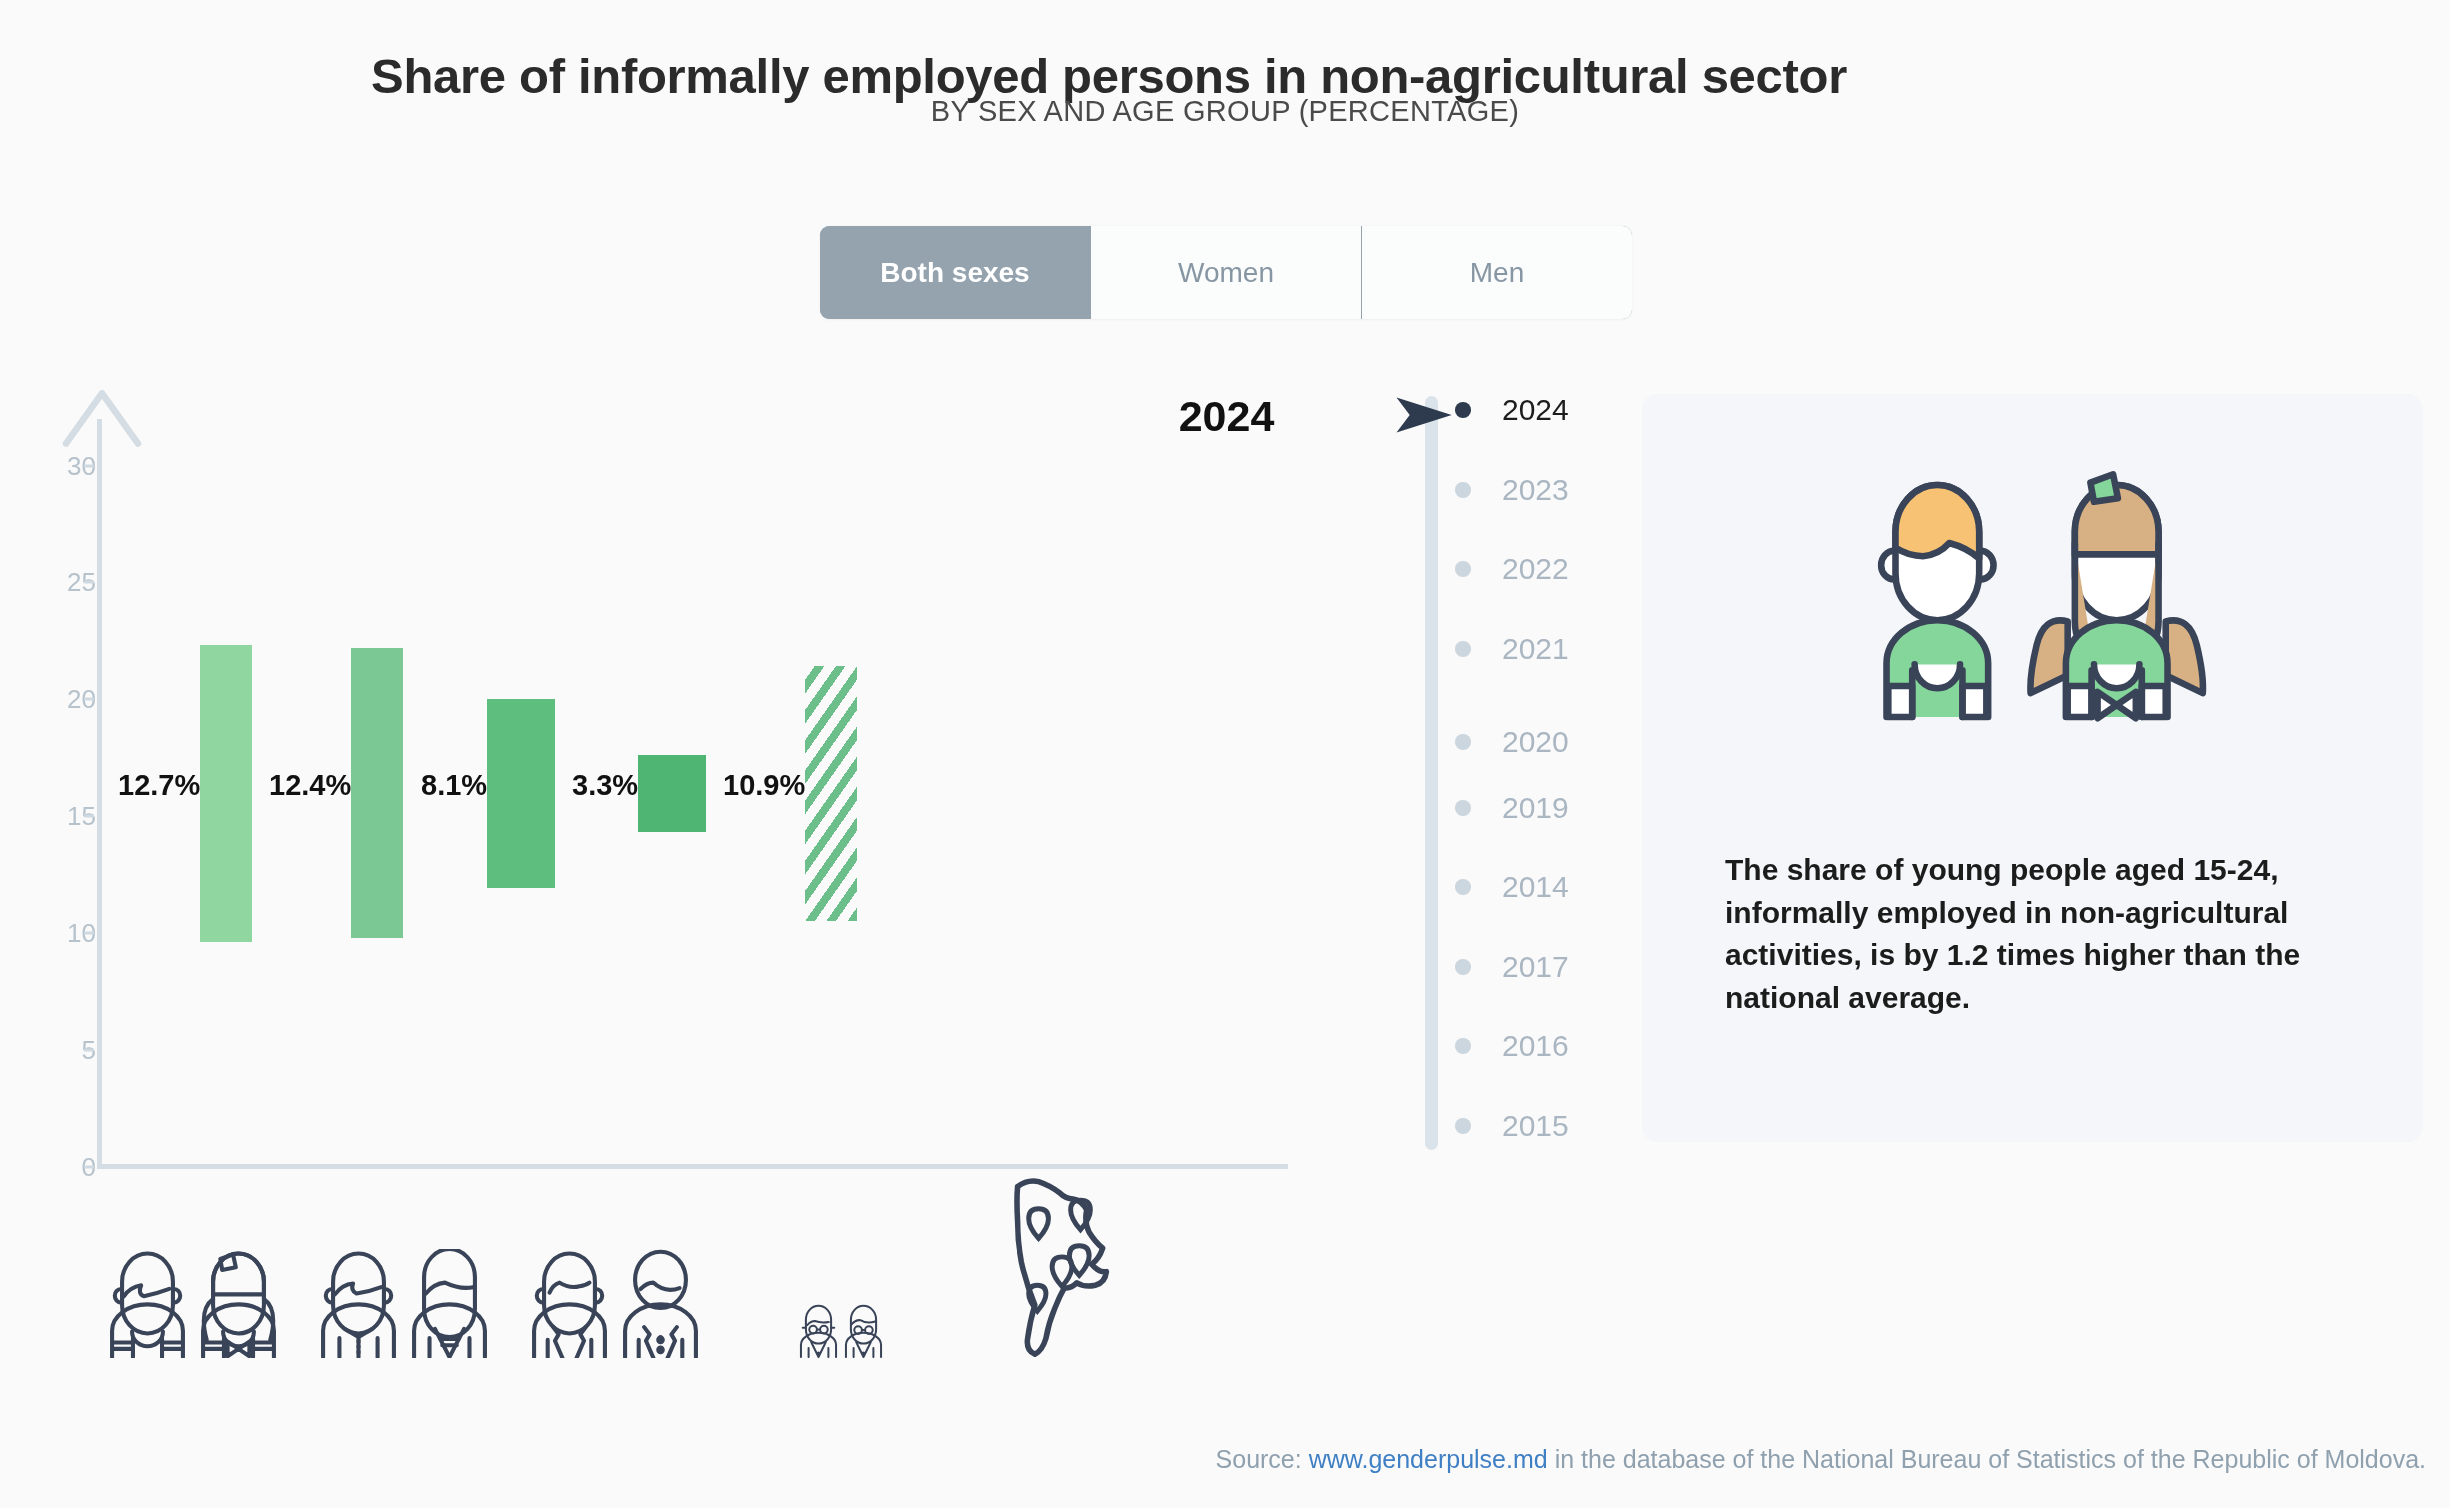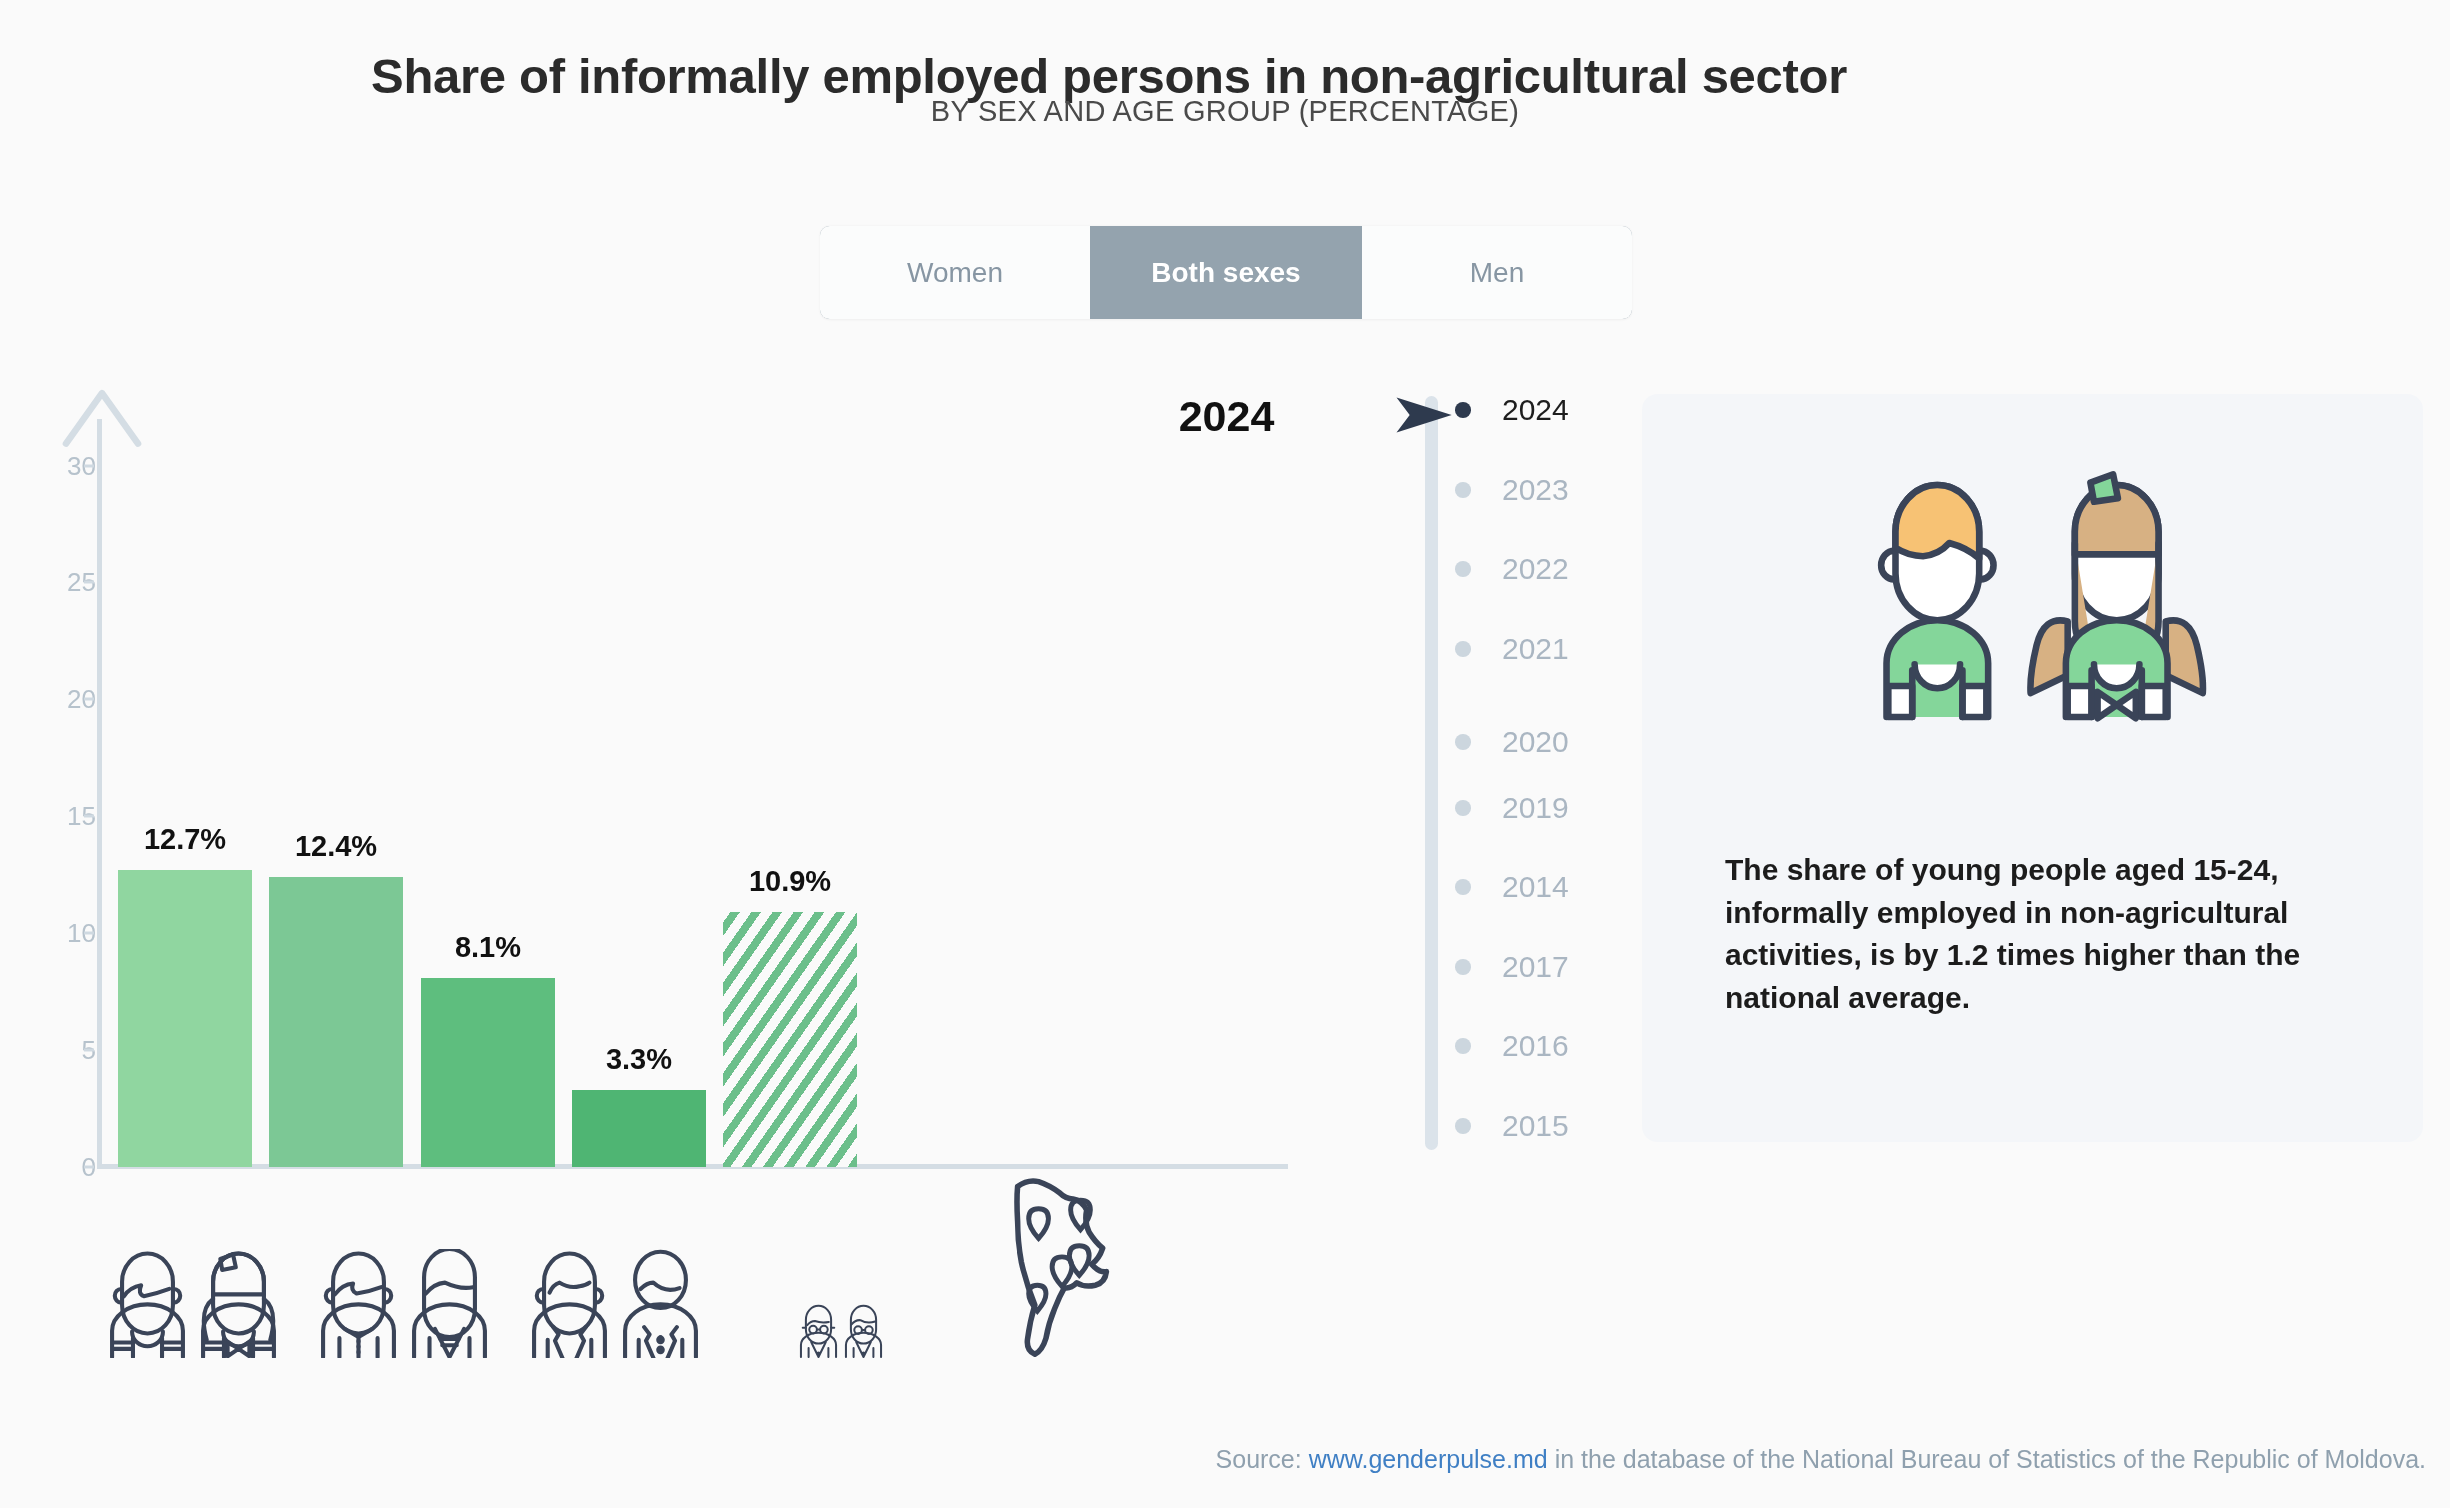--- a/index.html
+++ b/index.html
@@ -71,21 +71,21 @@
     position: absolute; left: 84px; width: 9.6px; height: 3px;
     background: #cfd9e1; transform: translateY(-50%);
   }
 
   .bars {
     position: absolute; left: 103px; top: 36px;
     width: 1184px; height: 748px;
   }
   .bar-slot {
     position: absolute; bottom: 0;
-    display: flex; flex-direction: column; align-items: center; justify-content: flex-end;
+    display: flex; flex-direction: row; align-items: center; justify-content: flex-end;
     height: 100%;
   }
   .bar {
     width: 100%;
     border-radius: 0;
   }
   .bar-label {
     font-size: 29px; font-weight: bold; color: #111;
     margin-bottom: 14.4px; white-space: nowrap;
   }
@@ -164,22 +164,22 @@
 </style>
 </head>
 <body>
 
 <div class="page">
 
   <div class="title">Share of informally employed persons in non-agricultural sector</div>
   <div class="subtitle">BY SEX AND AGE GROUP (PERCENTAGE)</div>
 
   <div class="tabs">
+    <div class="tab active">Both sexes</div>
     <div class="tab">Women</div>
-    <div class="tab active">Both sexes</div>
     <div class="tab">Men</div>
   </div>
 
   <div class="year-big">2024</div>
 
   <div class="chart-wrap">
     <svg class="y-arrow" viewBox="0 0 140 110">
       <path d="M10 96 L70 12 L130 96" fill="none" stroke="#d4dde4" stroke-width="11" stroke-linecap="round" stroke-linejoin="round"></path>
     </svg>
     <div class="y-axis-line"></div>

